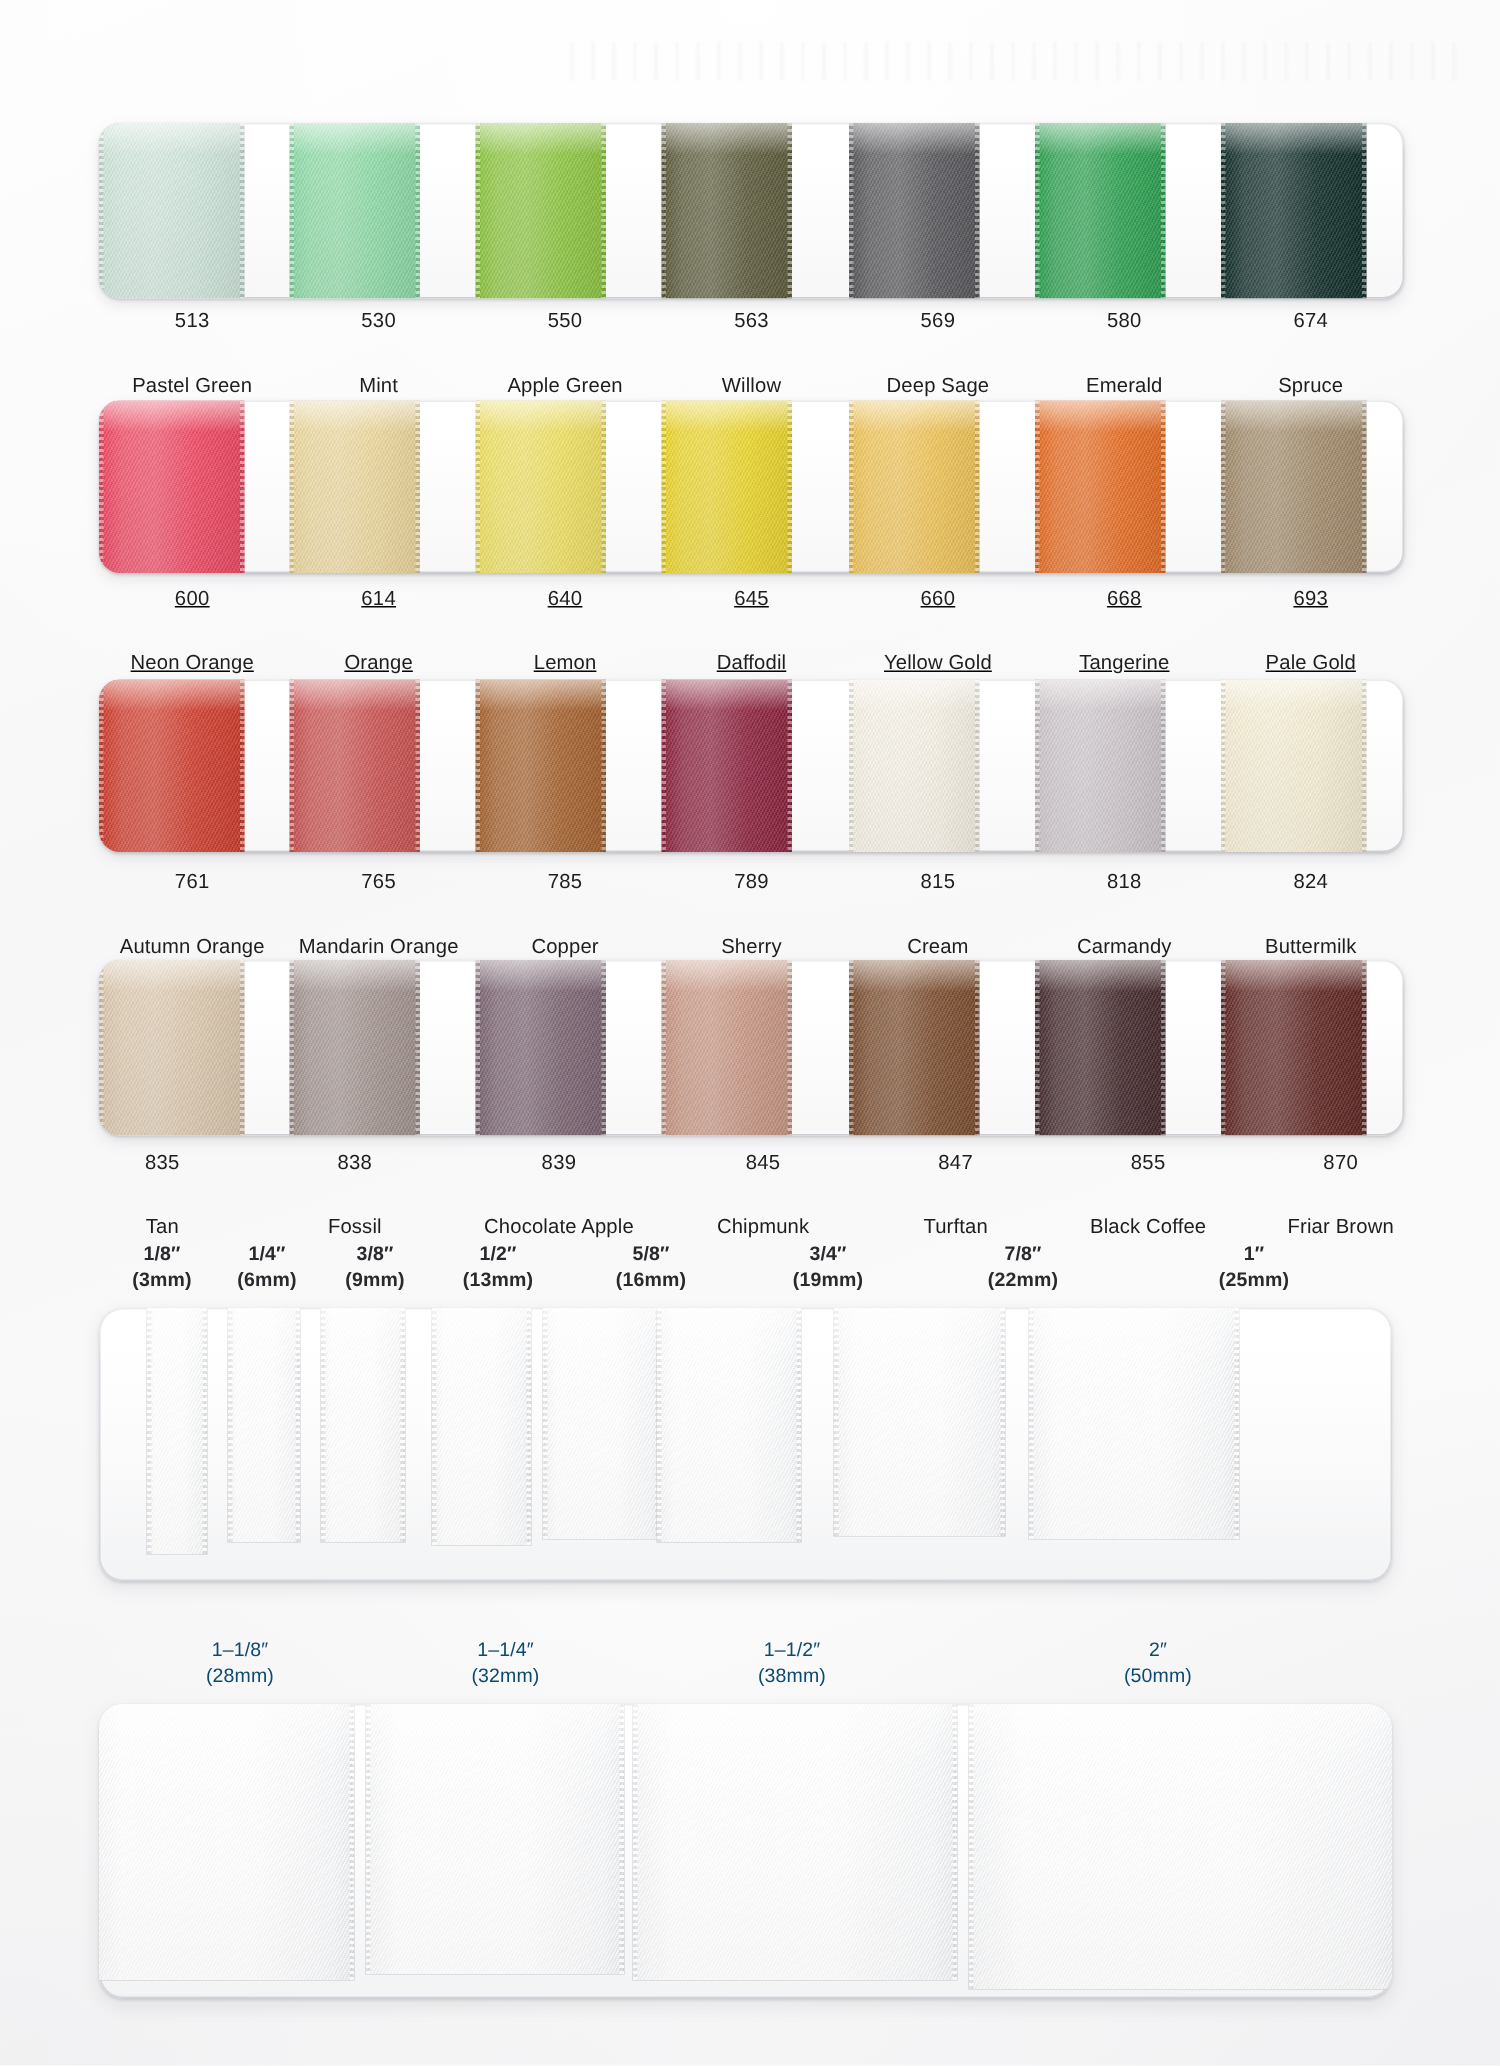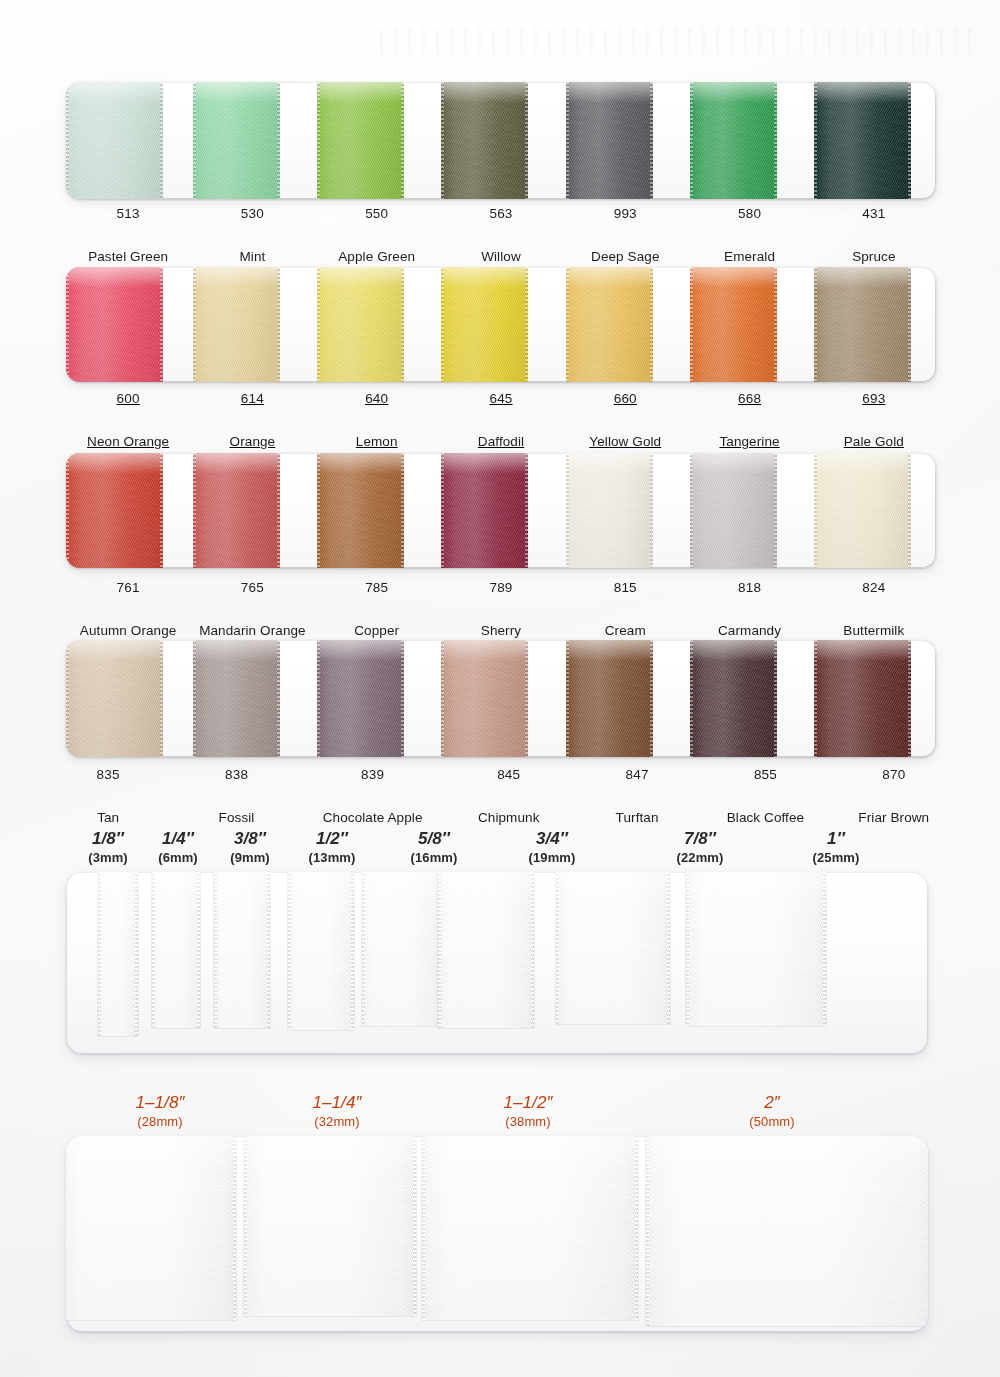--- a/index.html
+++ b/index.html
@@ -135,23 +135,23 @@
     left: 66px;
     width: 870px;
     display: flex;
     align-items: flex-start;
   }
   .width-cell {
     text-align: center;
     color: #2a2a2e;
     line-height: 1.3;
   }
-  .w-frac { font-size: 17px; font-weight: bold; letter-spacing: .1px; font-style: italic; }
+  .w-frac { font-size: 13px; font-weight: bold; letter-spacing: .1px; }
   .w-mm   { font-size: 13px; font-weight: bold; letter-spacing: .1px; }
-  .widths-faded .width-cell { color: #c2410c; }
+  .widths-faded .width-cell { color: #0c4a6e; }
   .widths-faded .w-frac, .widths-faded .w-mm { font-weight: normal; }
 
   
   .white-panel {
     position: absolute;
     left: 66px;
     border-radius: 16px;
     background: linear-gradient(180deg, #ffffff 0%, #fdfdfe 55%, #f8f9fa 100%);
     box-shadow:
       0 1px 2px rgba(120,120,130,0.26),
@@ -249,29 +249,29 @@
     </div>
     <div class="label-cell">
       <div class="code">550</div>
       <div class="name">Apple Green</div>
     </div>
     <div class="label-cell">
       <div class="code">563</div>
       <div class="name">Willow</div>
     </div>
     <div class="label-cell">
-      <div class="code">993</div>
+      <div class="code">569</div>
       <div class="name">Deep Sage</div>
     </div>
     <div class="label-cell">
       <div class="code">580</div>
       <div class="name">Emerald</div>
     </div>
     <div class="label-cell">
-      <div class="code">431</div>
+      <div class="code">674</div>
       <div class="name">Spruce</div>
     </div>
   </div>
 
 <div class="strip" id="strip-1" style="top:267px; height:115px;">
   <div class="strip-inner">
       <div class="cell">
         <div class="ribbon" style="background: rgb(239, 69, 96); margin-left: 0px; width: 78%;">
           <span class="selvedge-l"></span>
           <span class="selvedge-r"></span>
@@ -518,21 +518,21 @@
       <div class="w-mm">(13mm)</div>
     </div>
     <div class="width-cell" style="position: absolute; left: 374px; width: 120px;">
       <div class="w-frac">5/8″</div>
       <div class="w-mm">(16mm)</div>
     </div>
     <div class="width-cell" style="position: absolute; left: 492px; width: 120px;">
       <div class="w-frac">3/4″</div>
       <div class="w-mm">(19mm)</div>
     </div>
-    <div class="width-cell" style="position: absolute; left: 640px; width: 120px;">
+    <div class="width-cell" style="position: absolute; left: 622px; width: 120px;">
       <div class="w-frac">7/8″</div>
       <div class="w-mm">(22mm)</div>
     </div>
     <div class="width-cell" style="position: absolute; left: 776px; width: 120px;">
       <div class="w-frac">1″</div>
       <div class="w-mm">(25mm)</div>
     </div>
   </div>
 
 <div class="white-panel" id="panel-narrow" style="top:872px; height:182px; width:862px;">

